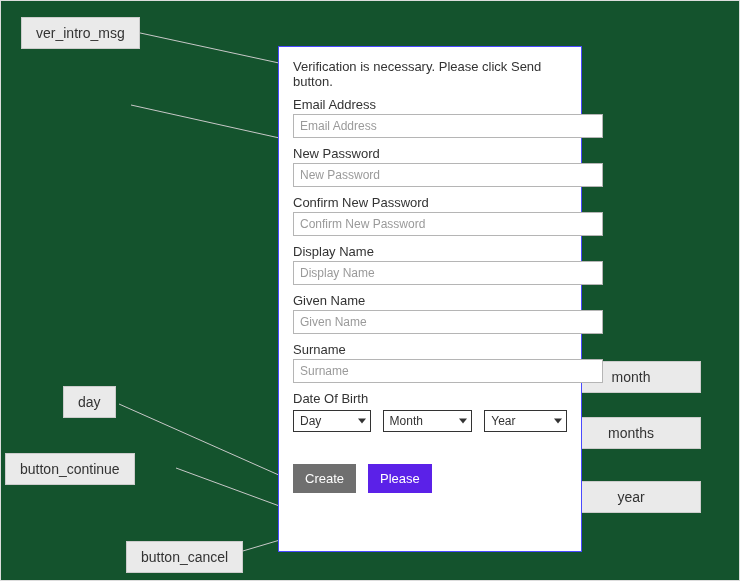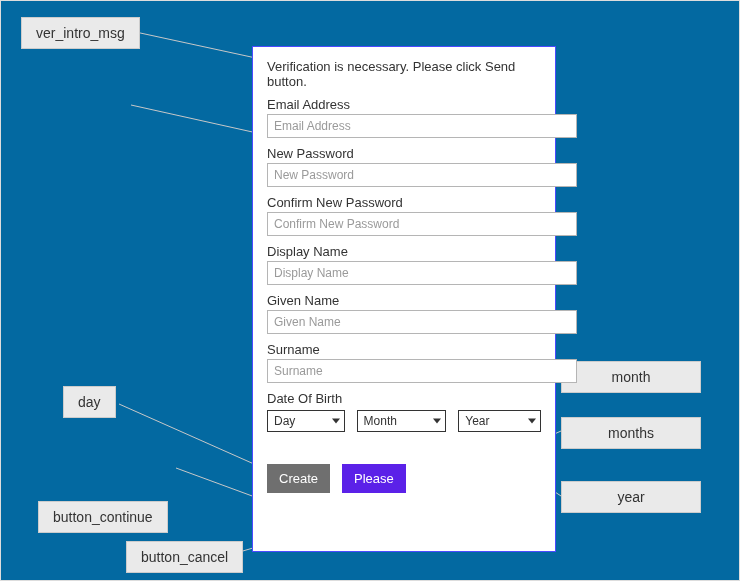--- a/index.html
+++ b/index.html
@@ -9,25 +9,25 @@
     font-size: 13px;
     color: #333;
     background: #fff;
   }
   .canvas {
     position: relative;
     width: 740px;
     height: 581px;
     border: 1px solid #ddd;
     margin: 0;
-    background: #0369a1;
+    background: #14532d;
   }
   .form-panel {
     position: absolute;
-    left: 251px;
+    left: 277px;
     top: 45px;
     width: 304px;
     height: 506px;
     border: 1px solid #4a4aff;
     padding: 12px 14px 1px 14px;
     background: #fff;
   }
   .intro {
     font-size: 13px;
     color: #333;
@@ -136,21 +136,21 @@
     <line class="line" x1="118" y1="403" x2="280" y2="475"></line>
     <line class="line" x1="175" y1="467" x2="292" y2="510"></line>
     <line class="line" x1="225" y1="555" x2="370" y2="512"></line>
     <line class="line" x1="560" y1="375" x2="412" y2="472"></line>
     <line class="line" x1="560" y1="430" x2="460" y2="475"></line>
     <line class="line" x1="560" y1="495" x2="530" y2="475"></line>
   </svg>
 
   <div class="callout" style="left:20px; top:16px;"><span>ver_intro_msg</span></div>
   <div class="callout" style="left:62px; top:385px;"><span>day</span></div>
-  <div class="callout" style="left:37px; top:452px;margin-top:48px;"><span>button_continue</span></div>
+  <div class="callout" style="left:4px; top:452px;"><span>button_continue</span></div>
   <div class="callout" style="left:125px; top:540px;"><span>button_cancel</span></div>
 
   <div class="callout" style="left:560px; top:360px; width:140px; text-align:center;"><span>month</span></div>
   <div class="callout" style="left:560px; top:416px; width:140px; text-align:center;"><span>months</span></div>
   <div class="callout" style="left:560px; top:480px; width:140px; text-align:center;"><span>year</span></div>
 
   <div class="form-panel">
     <div class="intro">Verification is necessary. Please click Send button.</div>
 
     <div class="field-label">Email Address</div>

